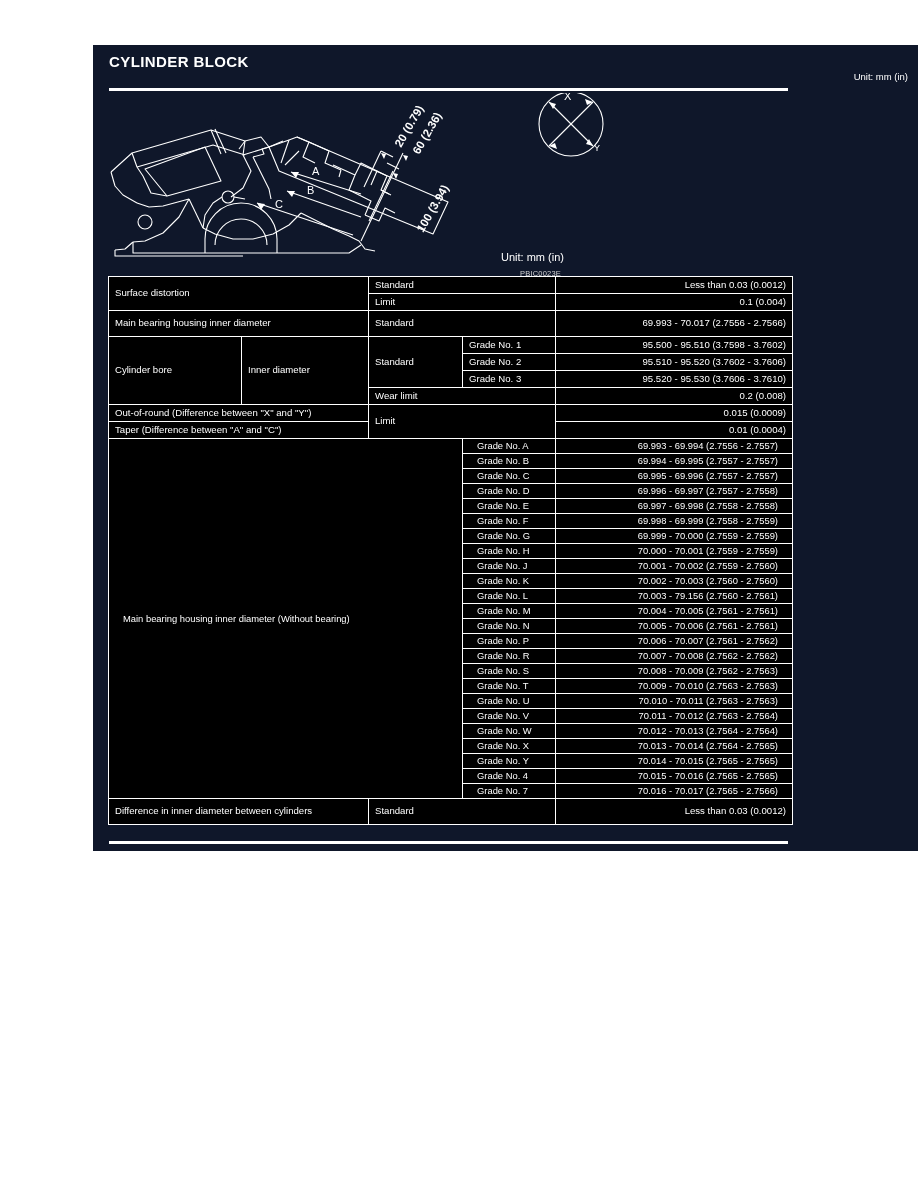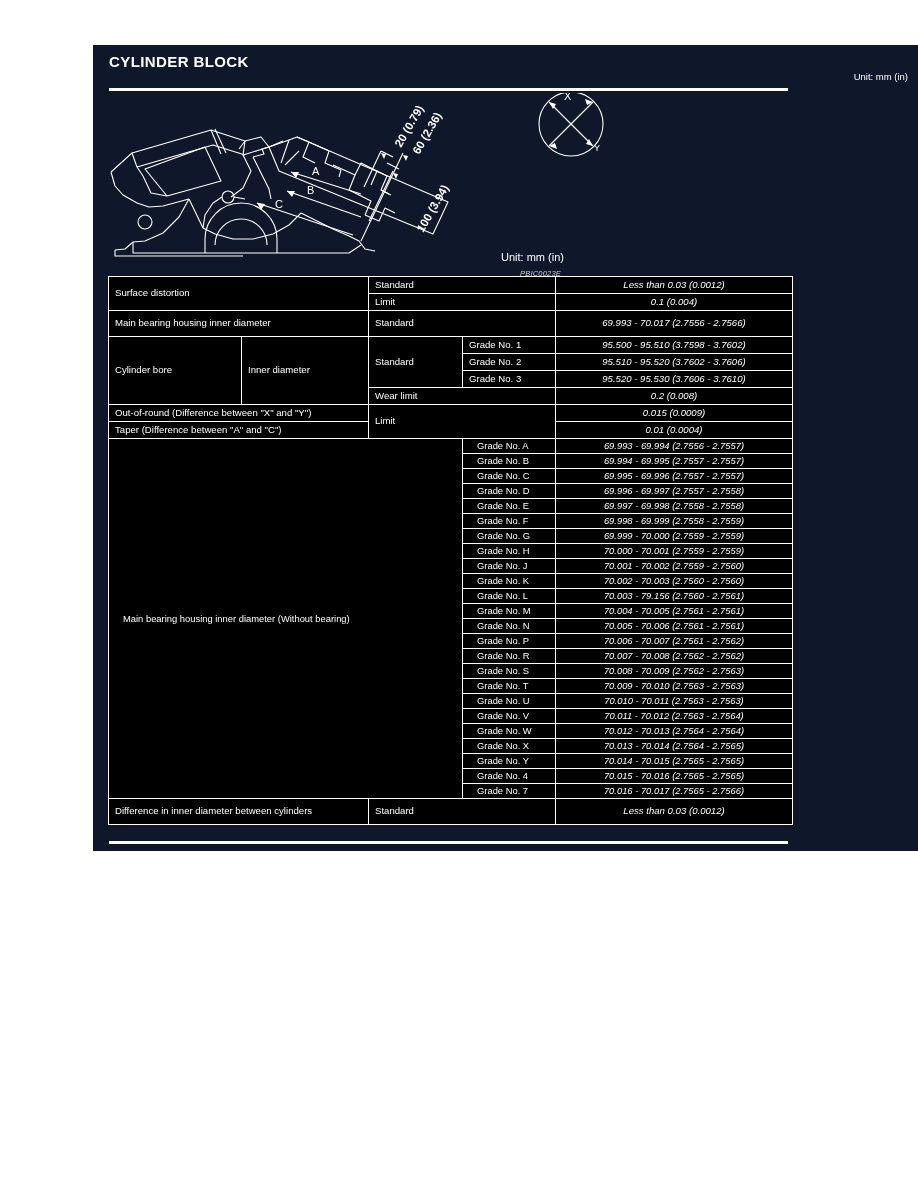--- a/index.html
+++ b/index.html
@@ -29,39 +29,39 @@
     position:absolute;left:16px;top:43px;width:679px;height:3px;background:#fff;
   }
 
   
   .figure{position:absolute;left:0;top:48px;width:711px;height:182px;}
   .figure svg{display:block;}
   .fig-unit{
     position:absolute;left:408px;top:158px;font-size:11px;color:#fff;
   }
   .fig-id{
-    position:absolute;left:427px;top:176px;font-size:7.5px;color:#cfcfcf;letter-spacing:0.2px;font-style:italic;
+    position:absolute;left:427px;top:176px;font-size:7.5px;color:#cfcfcf;letter-spacing:0.2px;
   }
 
   
   .spec{
     position:absolute;left:15px;top:231px;width:684px;
     border-collapse:collapse;
     table-layout:fixed;
   }
   .spec td{
     border:1px solid #ffffff;
     color:#ffffff;
     font-size:9.6px;
     padding:2px 6px;
     vertical-align:middle;
     line-height:1.25;
     background:#000;
   }
-  .spec td.c{text-align:center;font-style:italic;}
+  .spec td.c{text-align:right;}
   .spec td.l{text-align:left;}
   .tight td{padding:0 14px;font-size:9.4px;line-height:1.18;height:14px;}
   .rowtall{height:21px;}
   .grade-label{text-align:left;padding-left:10px;margin-top:24px;}
   .bottom-rule{
     position:absolute;left:16px;top:796px;width:679px;height:3px;background:#fff;
   }
 </style>
 </head>
 <body>

